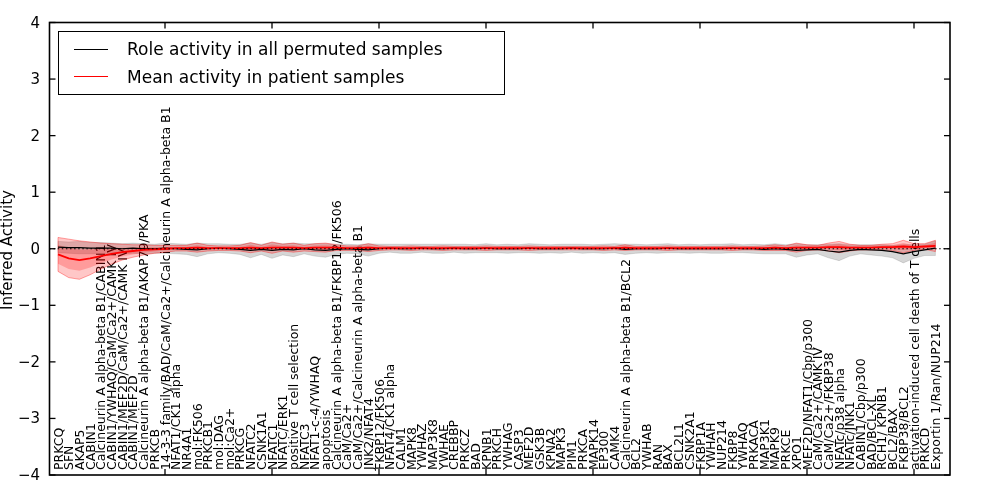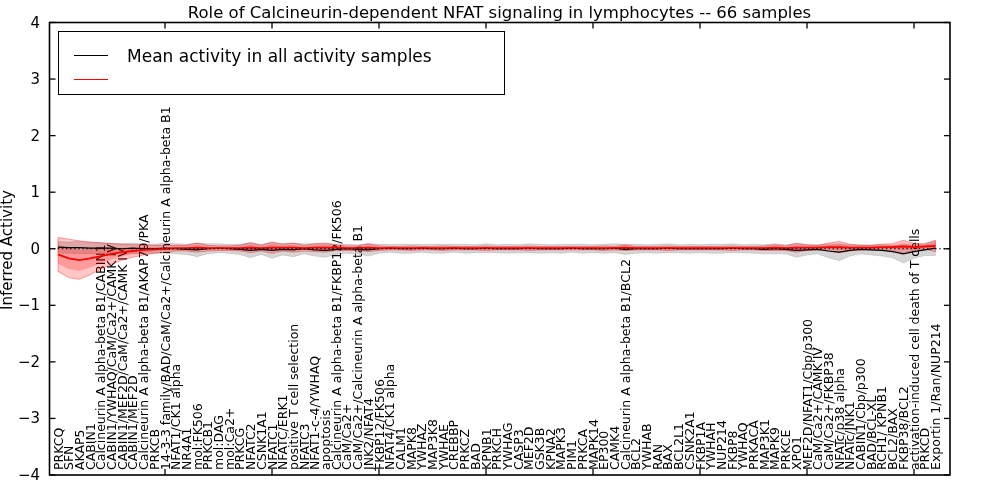--- a/index.html
+++ b/index.html
@@ -19,21 +19,20 @@
           border:1.7px solid #000;background:#fff;z-index:3;
           display:flex;flex-direction:column;justify-content:space-evenly;}
   .legend-row{display:flex;align-items:center;font-size:17px;white-space:nowrap;}
   .legend-swatch{display:inline-block;width:34px;height:0;border-top:1.8px solid #000;
                  margin-left:15px;margin-right:19px;flex:0 0 auto;}
 </style>
 </head>
 <body>
 
 <div class="fig">
-  <div class="title">Role of Calcineurin-dependent NFAT signaling in lymphocytes -- 66 samples</div>
 
   <div class="ylabel">Inferred Activity</div>
 
   <div class="labels-layer" id="labels-layer">
       <div class="ytick" style="left: 8px; top: 13.5px;">4</div>
       <div class="ytick" style="left: 8px; top: 70.0625px;">3</div>
       <div class="ytick" style="left: 8px; top: 126.625px;">2</div>
       <div class="ytick" style="left: 8px; top: 183.188px;">1</div>
       <div class="ytick" style="left: 8px; top: 239.75px;">0</div>
       <div class="ytick" style="left: 8px; top: 296.312px;">−1</div>
@@ -165,19 +164,20 @@
       <line x1="950" y1="361.875" x2="944" y2="361.875" stroke="#000" stroke-width="1.3"></line>
       <line x1="49.5" y1="418.4375" x2="55.5" y2="418.4375" stroke="#000" stroke-width="1.3"></line>
       <line x1="950" y1="418.4375" x2="944" y2="418.4375" stroke="#000" stroke-width="1.3"></line>
       <line x1="49.5" y1="475" x2="55.5" y2="475" stroke="#000" stroke-width="1.3"></line>
       <line x1="950" y1="475" x2="944" y2="475" stroke="#000" stroke-width="1.3"></line>
     </svg>
 
   <div class="legend">
     <div class="legend-row">
       <span class="legend-swatch" id="sw0" style="border-top-color: rgb(0, 0, 0);"></span>
-      <span>Mean activity in all activity samples</span>
+      <span>Role activity in all permuted samples</span>
     </div>
     <div class="legend-row">
       <span class="legend-swatch" id="sw1" style="border-top-color: rgb(255, 0, 0);"></span>
+      <span>Mean activity in patient samples</span>
     </div>
   </div>
 </div>
 
 </body></html>

